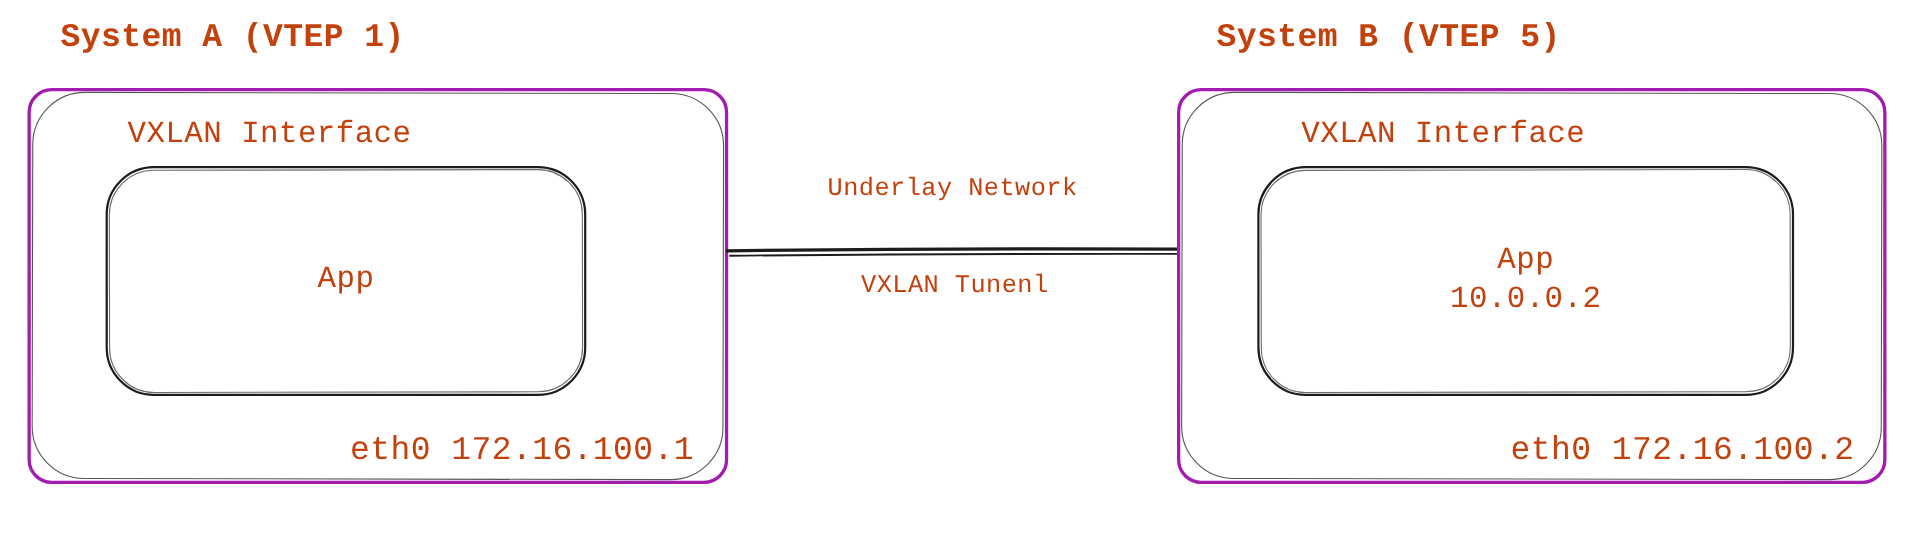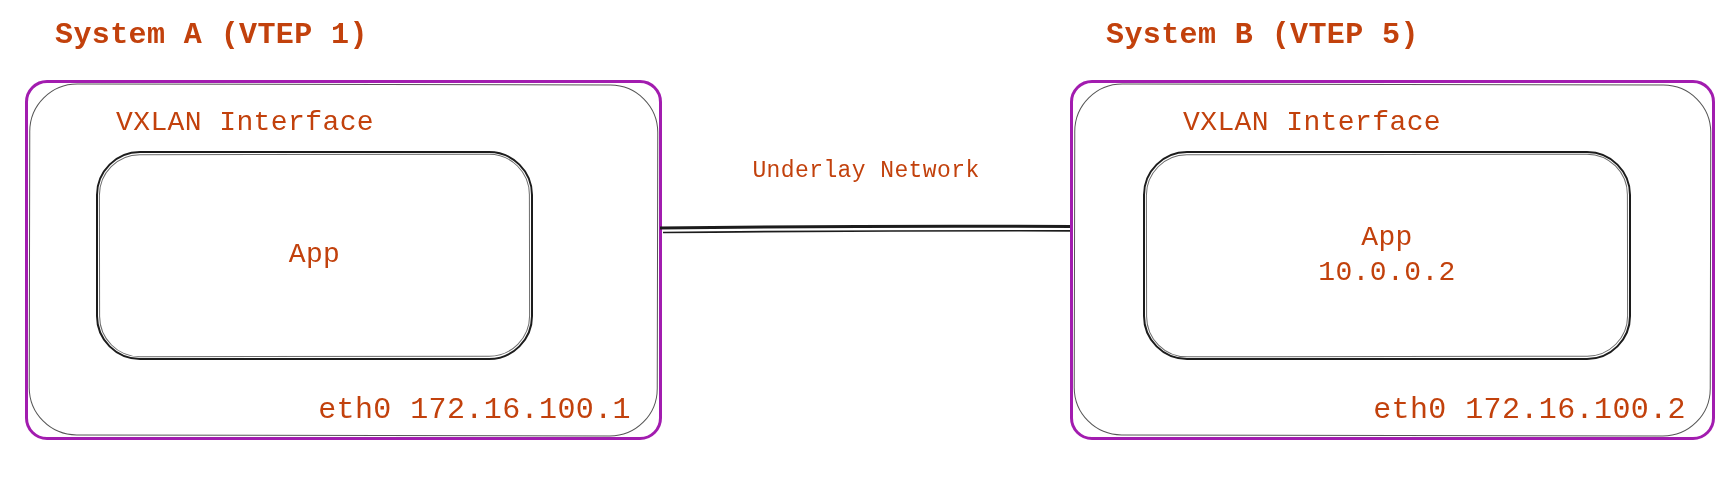--- a/index.html
+++ b/index.html
@@ -111,20 +111,21 @@
     <div class="eth-label" style="right:28px; bottom:10px;margin-left:43px;">eth0 172.16.100.1</div>
   </div>
 
   <div class="link-label" style="left:866px; top:158px;">Underlay Network</div>
 
   <svg class="link-line-svg" width="412" height="14" viewBox="0 0 412 14">
     <path d="M0,6 Q206,3.5 412,4.5" stroke="#1c1c1c" stroke-width="3" fill="none"></path>
     <path d="M3,10.5 Q210,8.5 412,8.8" stroke="#1c1c1c" stroke-width="1.7" fill="none"></path>
   </svg>
 
+  <div class="link-label" style="left:868px; top:246px;">VXLAN Tunenl</div>
 
   <div class="sys-title" style="left:1106px; top:18px;">System B (VTEP 5)</div>
 
   <div class="outer-box" style="left:1070px; top:80px; width:645px; height:360px;">
 
     <div class="iface-label" style="left:110px; top:24px;">VXLAN Interface</div>
 
     <div class="inner-box" style="left:70px; top:68px; width:488px; height:209px;">
       <div class="app-line">App</div>
       <div class="app-line">10.0.0.2</div>

